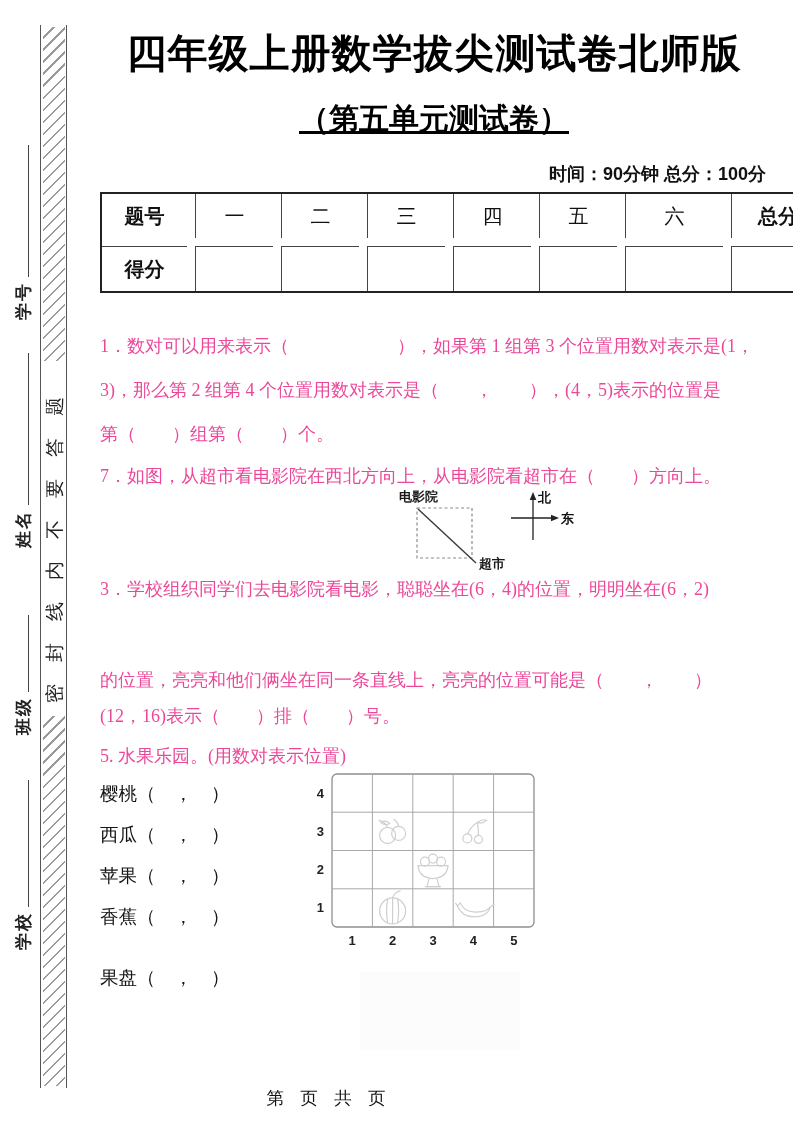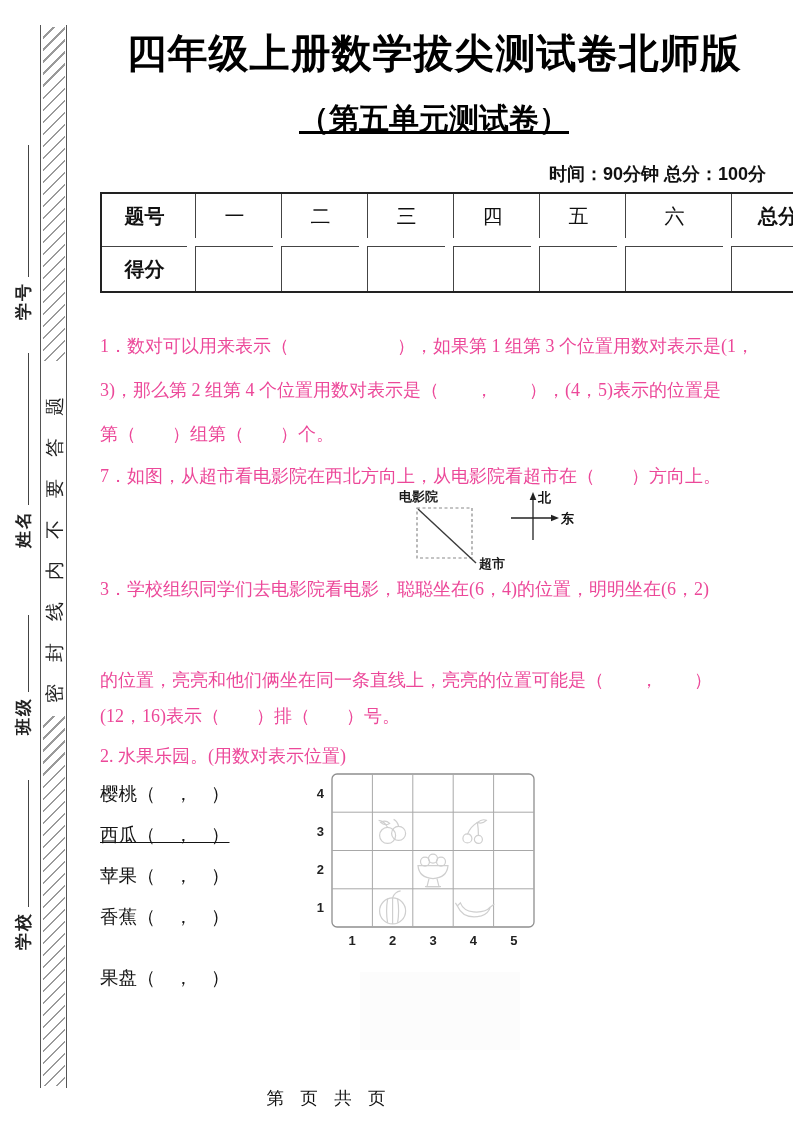--- a/index.html
+++ b/index.html
@@ -175,24 +175,24 @@
       <text x="143" y="14" font-size="13" font-weight="bold" fill="#111">北</text>
       <text x="166" y="35" font-size="13" font-weight="bold" fill="#111">东</text>
     </g>
   </svg>
 
   <div class="bline" style="top:577px;">3．学校组织同学们去电影院看电影，聪聪坐在(6，4)的位置，明明坐在(6，2)</div>
   <div class="bline" style="top:620px;margin-top:48px;">的位置，亮亮和他们俩坐在同一条直线上，亮亮的位置可能是（　　，　　）</div>
 
   <div class="bline" style="top:704px;">(12，16)表示（　　）排（　　）号。</div>
 
-  <div class="bline" style="top:744px;">2. 水果乐园。(用数对表示位置)</div>
+  <div class="bline" style="top:744px;">5. 水果乐园。(用数对表示位置)</div>
 
   <div class="q5item" style="top:781px;">樱桃（　，　）</div>
-  <div class="q5item" style="top:822px;text-decoration:underline;">西瓜（　，　）</div>
+  <div class="q5item" style="top:822px;">西瓜（　，　）</div>
   <div class="q5item" style="top:863px;">苹果（　，　）</div>
   <div class="q5item" style="top:904px;">香蕉（　，　）</div>
   <div class="q5item" style="top:945px;margin-top:20px;">果盘（　，　）</div>
 
   <svg width="250" height="190" style="position:absolute; left:308px; top:765px;">
     <rect x="24" y="9" width="202" height="153" rx="5" fill="none" stroke="#8f8f8f" stroke-width="1.3"></rect>
     <g stroke="#a8a8a8" stroke-width="1">
       <line x1="64.4" y1="9" x2="64.4" y2="162"></line>
       <line x1="104.8" y1="9" x2="104.8" y2="162"></line>
       <line x1="145.2" y1="9" x2="145.2" y2="162"></line>

